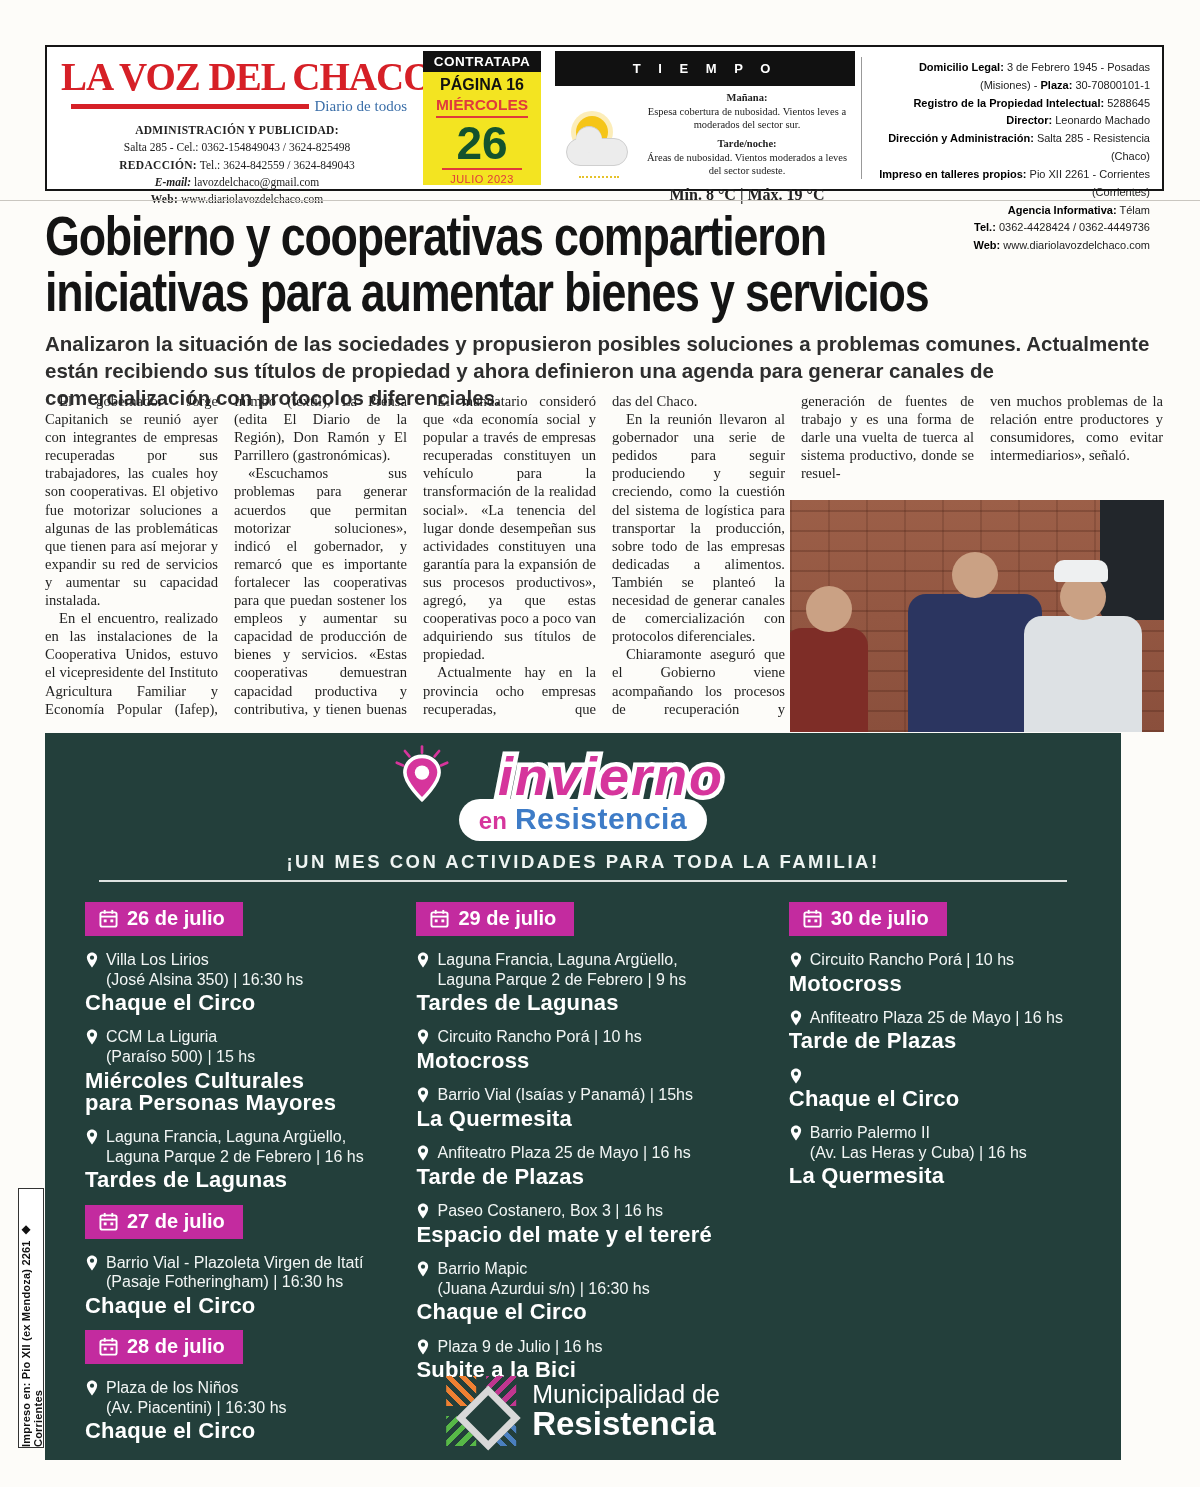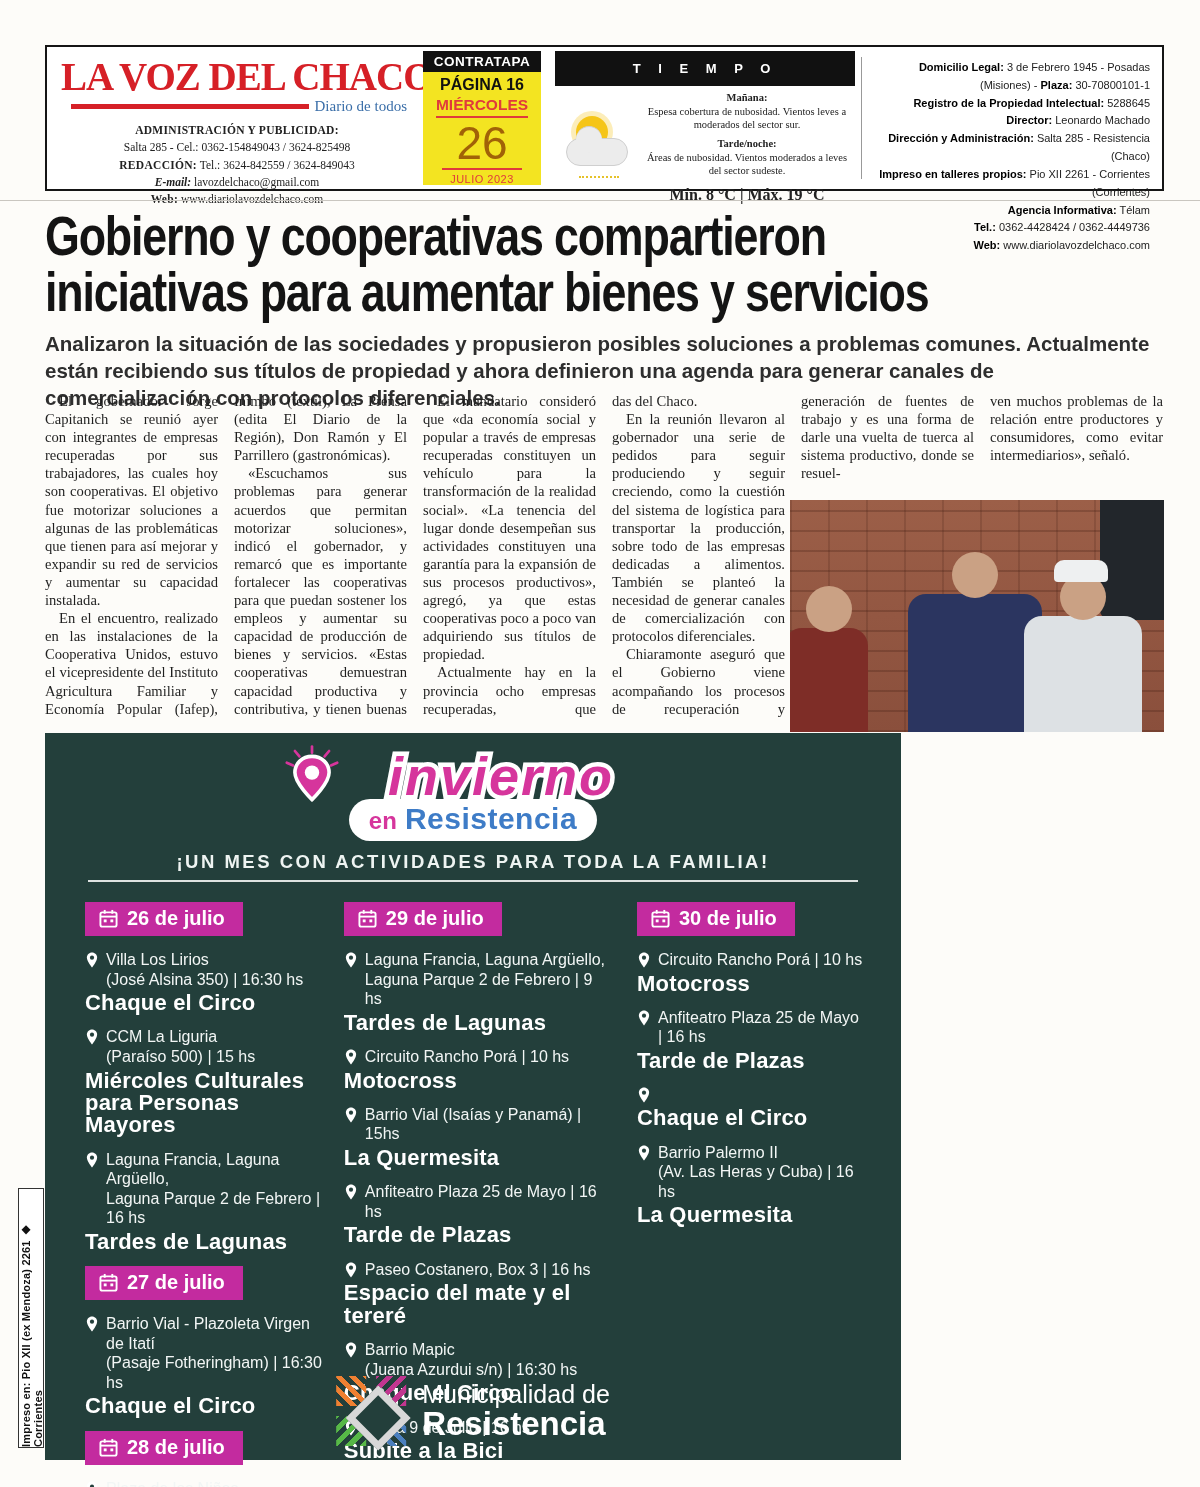--- a/index.html
+++ b/index.html
@@ -20,21 +20,21 @@
   .mast-contacts b{letter-spacing:.3px;}
   .em-lab{font-style:italic;font-weight:bold;}
 
   .datebox{width:118px;margin:4px 6px 4px 2px;background:#f3e421;display:flex;flex-direction:column;
            align-items:center;text-align:center;}
   .datebox .black-bar{width:100%;background:#111;color:#fff;font-weight:bold;font-size:13.5px;
                       padding:3px 0;letter-spacing:.5px;}
   .db-page{font-size:16px;font-weight:bold;color:#111;margin-top:4px;}
   .db-day{font-size:15.5px;font-weight:bold;color:#e03a3c;margin-top:2px;
           border-bottom:2px solid #e03a3c;padding-bottom:2px;}
-  .db-num{font-size:46px;font-weight:normal;color:#a16207;line-height:1.0;margin-top:2px;
+  .db-num{font-size:46px;font-weight:bold;color:#14532d;line-height:1.0;margin-top:2px;
           border-bottom:2px solid #e03a3c;padding:0 14px 2px;}
   .db-my{font-size:11px;font-weight:normal;color:#e03a3c;margin-top:3px;letter-spacing:.5px;}
 
   .weather{width:300px;margin:4px 6px 4px 8px;display:flex;flex-direction:column;}
   .weather .black-bar{background:#111;color:#fff;text-align:center;font-weight:bold;
                       font-size:13px;letter-spacing:7px;padding:10px 0;}
   .weather-body{flex:1;display:flex;align-items:center;}
   .wicon-wrap{width:88px;display:flex;flex-direction:column;align-items:center;}
   .wicon{position:relative;width:78px;height:58px;}
   .wsun{position:absolute;left:16px;top:2px;width:32px;height:32px;border-radius:50%;
@@ -79,21 +79,21 @@
   .f-left .head{left:22px;}
   .f-center{left:118px;width:134px;height:138px;background:#2b3560;}
   .f-center .head{left:44px;}
   .f-right{right:22px;width:118px;height:116px;background:#dde1e4;}
   .f-right .head{left:36px;}
   .head{position:absolute;top:-42px;width:46px;height:46px;border-radius:50%;background:#caa184;}
   .cap{position:absolute;top:-56px;left:30px;width:54px;height:22px;border-radius:10px 10px 4px 4px;background:#eef0f1;}
   .darkbox{position:absolute;right:0;top:0;width:64px;height:120px;background:#22262b;border-radius:0 0 0 10px;}
 
   
-  .ad{position:absolute;left:45px;top:733px;width:856px;height:727px;background:#233f3b;color:#fff;}
+  .ad{position:absolute;left:45px;top:733px;width:1076px;height:727px;background:#233f3b;color:#fff;}
   .strip{position:absolute;left:1122px;top:733px;width:44px;height:727px;display:flex;flex-direction:column;}
   .strip div{flex:1;}
 
   .ad-logo{padding-top:12px;text-align:center;}
   .ad-logo-row{display:flex;justify-content:center;align-items:center;gap:2px;}
   .pill{display:inline-flex;align-items:baseline;gap:8px;background:#fff;border-radius:22px;
         padding:3px 20px 5px;margin-top:-12px;}
   .pill .en{color:#d6359c;font-weight:bold;font-size:24px;}
   .pill .city{color:#3e7cc7;font-weight:bold;font-size:30px;letter-spacing:.5px;}
   .ad-tagline{margin-top:10px;text-align:center;font-weight:bold;font-size:18.5px;

